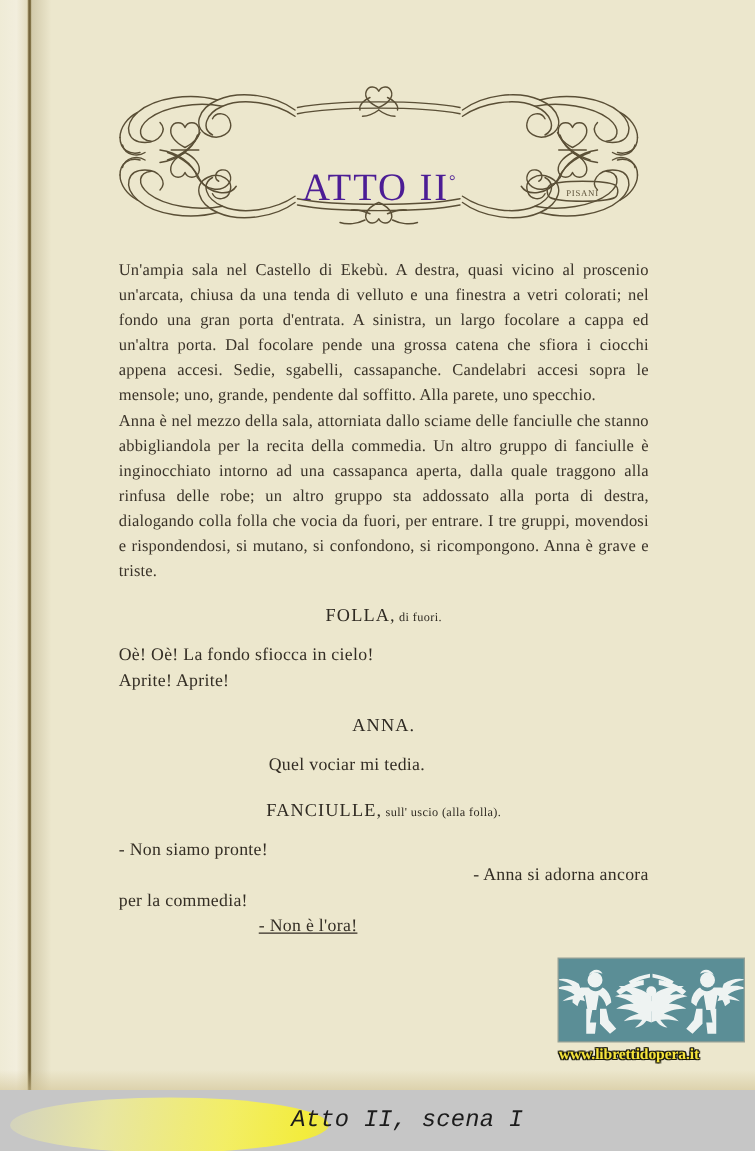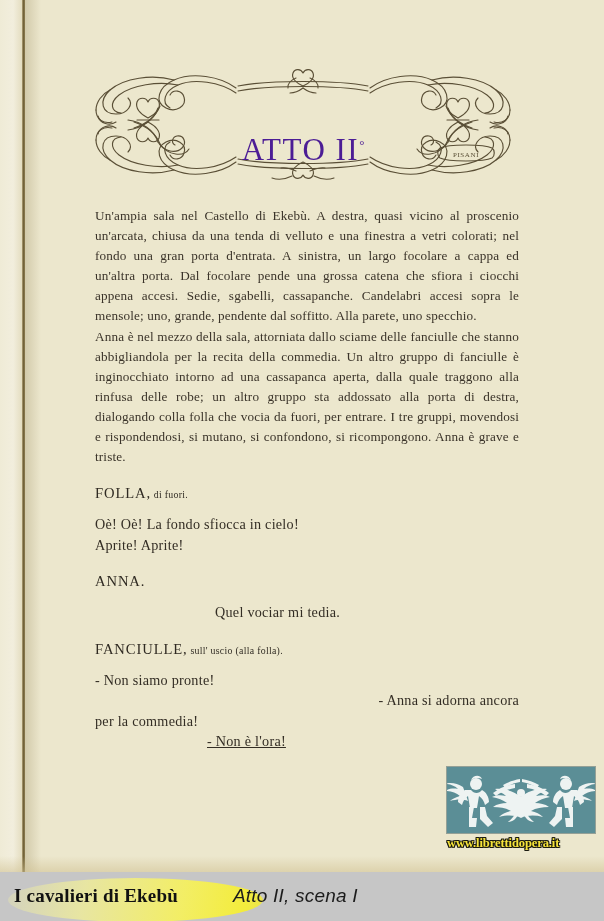--- a/index.html
+++ b/index.html
@@ -101,20 +101,21 @@
     letter-spacing: 0.15px;
   }
   .stage-para + .stage-para { margin-top: 0; }
 
   .speaker {
     font-size: 14.6px;
     color: #2f2a22;
     letter-spacing: 0.9px;
     margin: 0;
     line-height: 20px;
+    text-align: center;
   }
   .speaker .cue {
     font-size: 9.8px;
     letter-spacing: 0.3px;
   }
   .verse {
     font-size: 14.2px;
     color: #332d24;
     line-height: 20.5px;
     margin: 0;
@@ -183,21 +184,21 @@
     left: 14px; top: 13px;
     font-family: "Liberation Serif", "DejaVu Serif", serif;
     font-weight: bold;
     font-size: 19px;
     color: #111111;
     letter-spacing: 0.2px;
   }
   #caption-scene {
     position: absolute;
     left: 233px; top: 13px;
-    font-family: Liberation Sans, sans-serif;
+    font-family: Liberation Mono, monospace;
     font-style: italic;
     font-size: 19px;
     color: #1c1c1c;
     letter-spacing: 0.2px;
   }
 </style>
 </head>
 <body>
 
 <div id="scan">
@@ -367,15 +368,14 @@
       </svg>
     </div>
     <div id="wm-url">www.librettidopera.it</div>
   </div>
 
   <div id="page-bottom-edge"></div>
 </div>
 
 <div id="caption-bar">
   <div id="caption-ellipse"></div>
-  <div id="caption-title">I cavalieri di Ekebù</div>
   <div id="caption-scene">Atto II, scena I</div>
 </div>
 
 </body></html>

